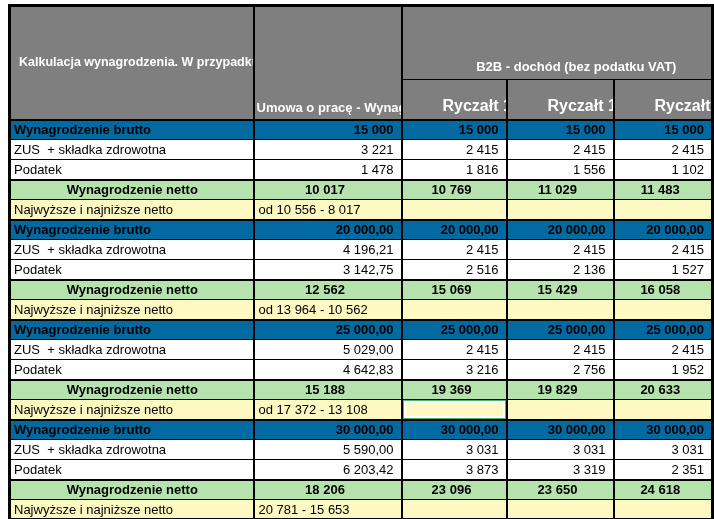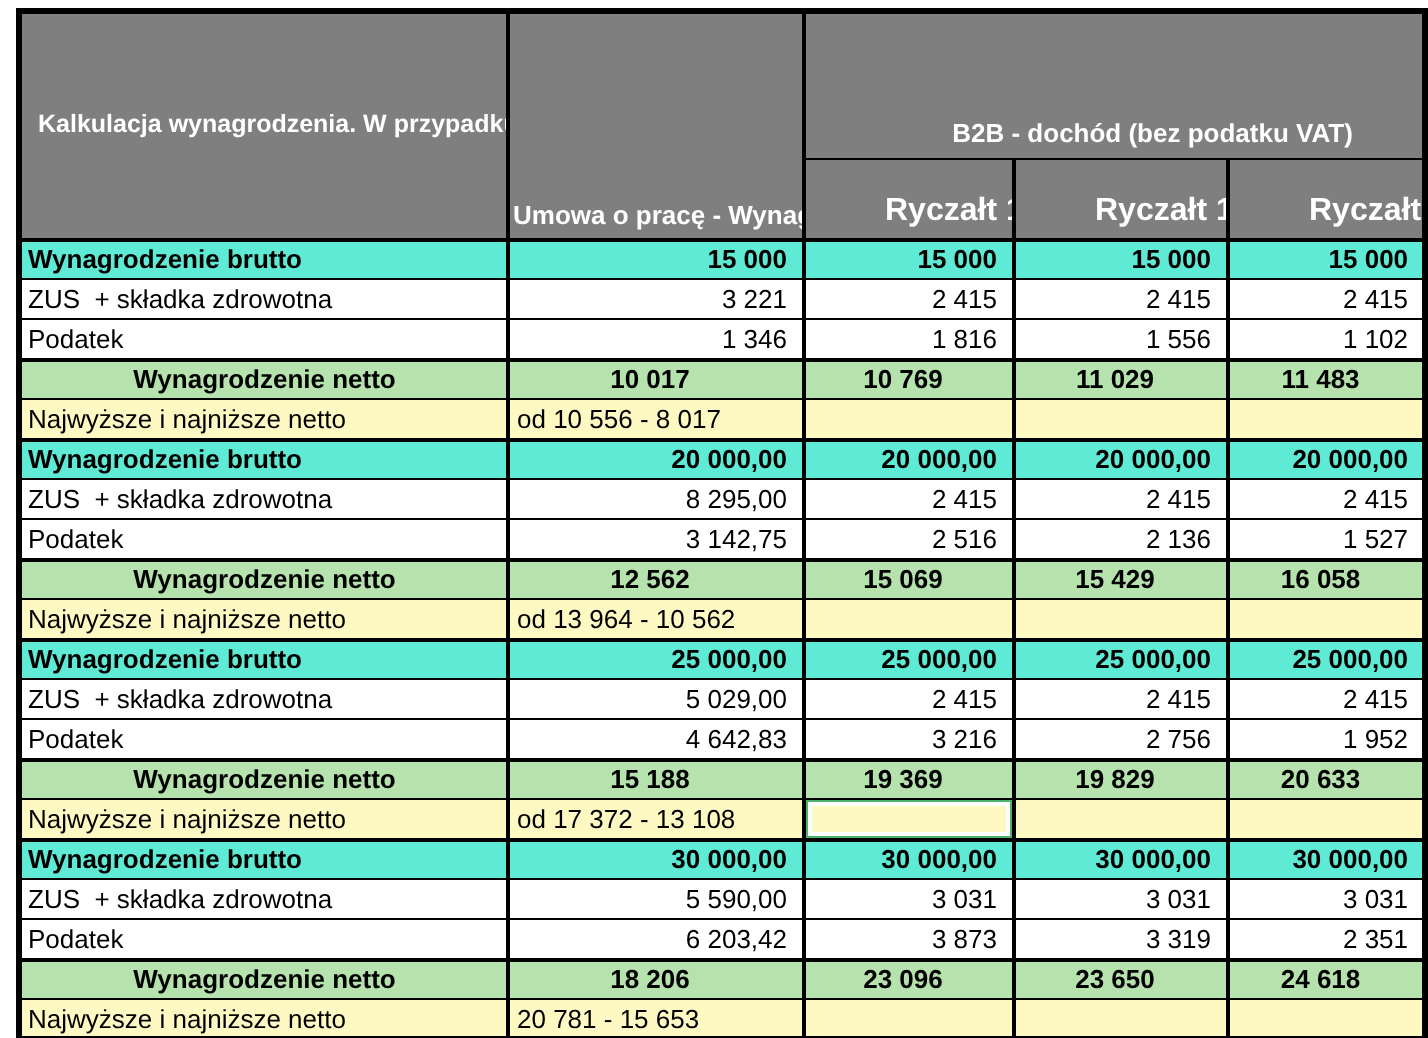--- a/index.html
+++ b/index.html
@@ -41,21 +41,21 @@
   }
   .h-sub { vertical-align:bottom; font-size:16px; padding-bottom:4px; }
 
   
   tbody tr { height:20px; }
   tbody td { font-size:13px; color:#000; }
   td.lbl { text-align:left; padding:0 2px 0 3px; white-space:pre; }
   td.val { text-align:right; padding:0 7px 0 2px; }
   td.val.left { text-align:left; padding:0 2px 0 4px; }
 
-  tr.row-brutto td { background:#5eead4; font-weight:bold; border-top-width:2px; }
+  tr.row-brutto td { background:#0369a1; font-weight:bold; border-top-width:2px; }
   tr.row-plain  td { background:#ffffff;margin-top:20px; }
   tr.row-netto  td { background:#b6e2ae; font-weight:bold; border-top-width:2px;text-align:center; }
   tr.row-range  td { background:#fef9c3;margin-left:44px; }
 
   
   td.selected { box-shadow: inset 0 0 0 1px #4db36a, inset 0 0 0 3px #ffffff; }
 </style>
 </head>
 <body>
 
@@ -91,21 +91,21 @@
         </tr>
         <tr class="row-plain">
           <td class="lbl">ZUS  + składka zdrowotna</td>
           <td class="val">3 221</td>
           <td class="val">2 415</td>
           <td class="val">2 415</td>
           <td class="val">2 415</td>
         </tr>
         <tr class="row-plain">
           <td class="lbl">Podatek</td>
-          <td class="val">1 346</td>
+          <td class="val">1 478</td>
           <td class="val">1 816</td>
           <td class="val">1 556</td>
           <td class="val">1 102</td>
         </tr>
         <tr class="row-netto">
           <td class="lbl">Wynagrodzenie netto</td>
           <td class="val">10 017</td>
           <td class="val">10 769</td>
           <td class="val">11 029</td>
           <td class="val">11 483</td>
@@ -119,21 +119,21 @@
         </tr>
         <tr class="row-brutto">
           <td class="lbl">Wynagrodzenie brutto</td>
           <td class="val">20 000,00</td>
           <td class="val">20 000,00</td>
           <td class="val">20 000,00</td>
           <td class="val">20 000,00</td>
         </tr>
         <tr class="row-plain">
           <td class="lbl">ZUS  + składka zdrowotna</td>
-          <td class="val">8 295,00</td>
+          <td class="val">4 196,21</td>
           <td class="val">2 415</td>
           <td class="val">2 415</td>
           <td class="val">2 415</td>
         </tr>
         <tr class="row-plain">
           <td class="lbl">Podatek</td>
           <td class="val">3 142,75</td>
           <td class="val">2 516</td>
           <td class="val">2 136</td>
           <td class="val">1 527</td>

